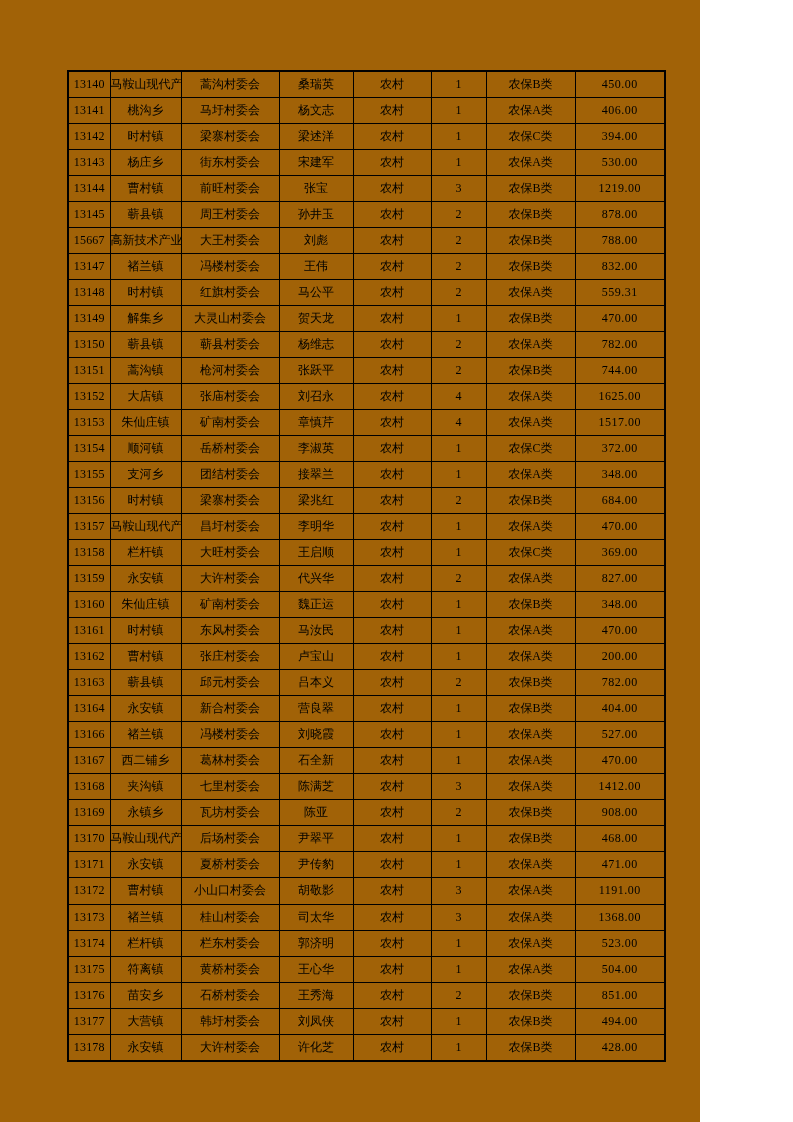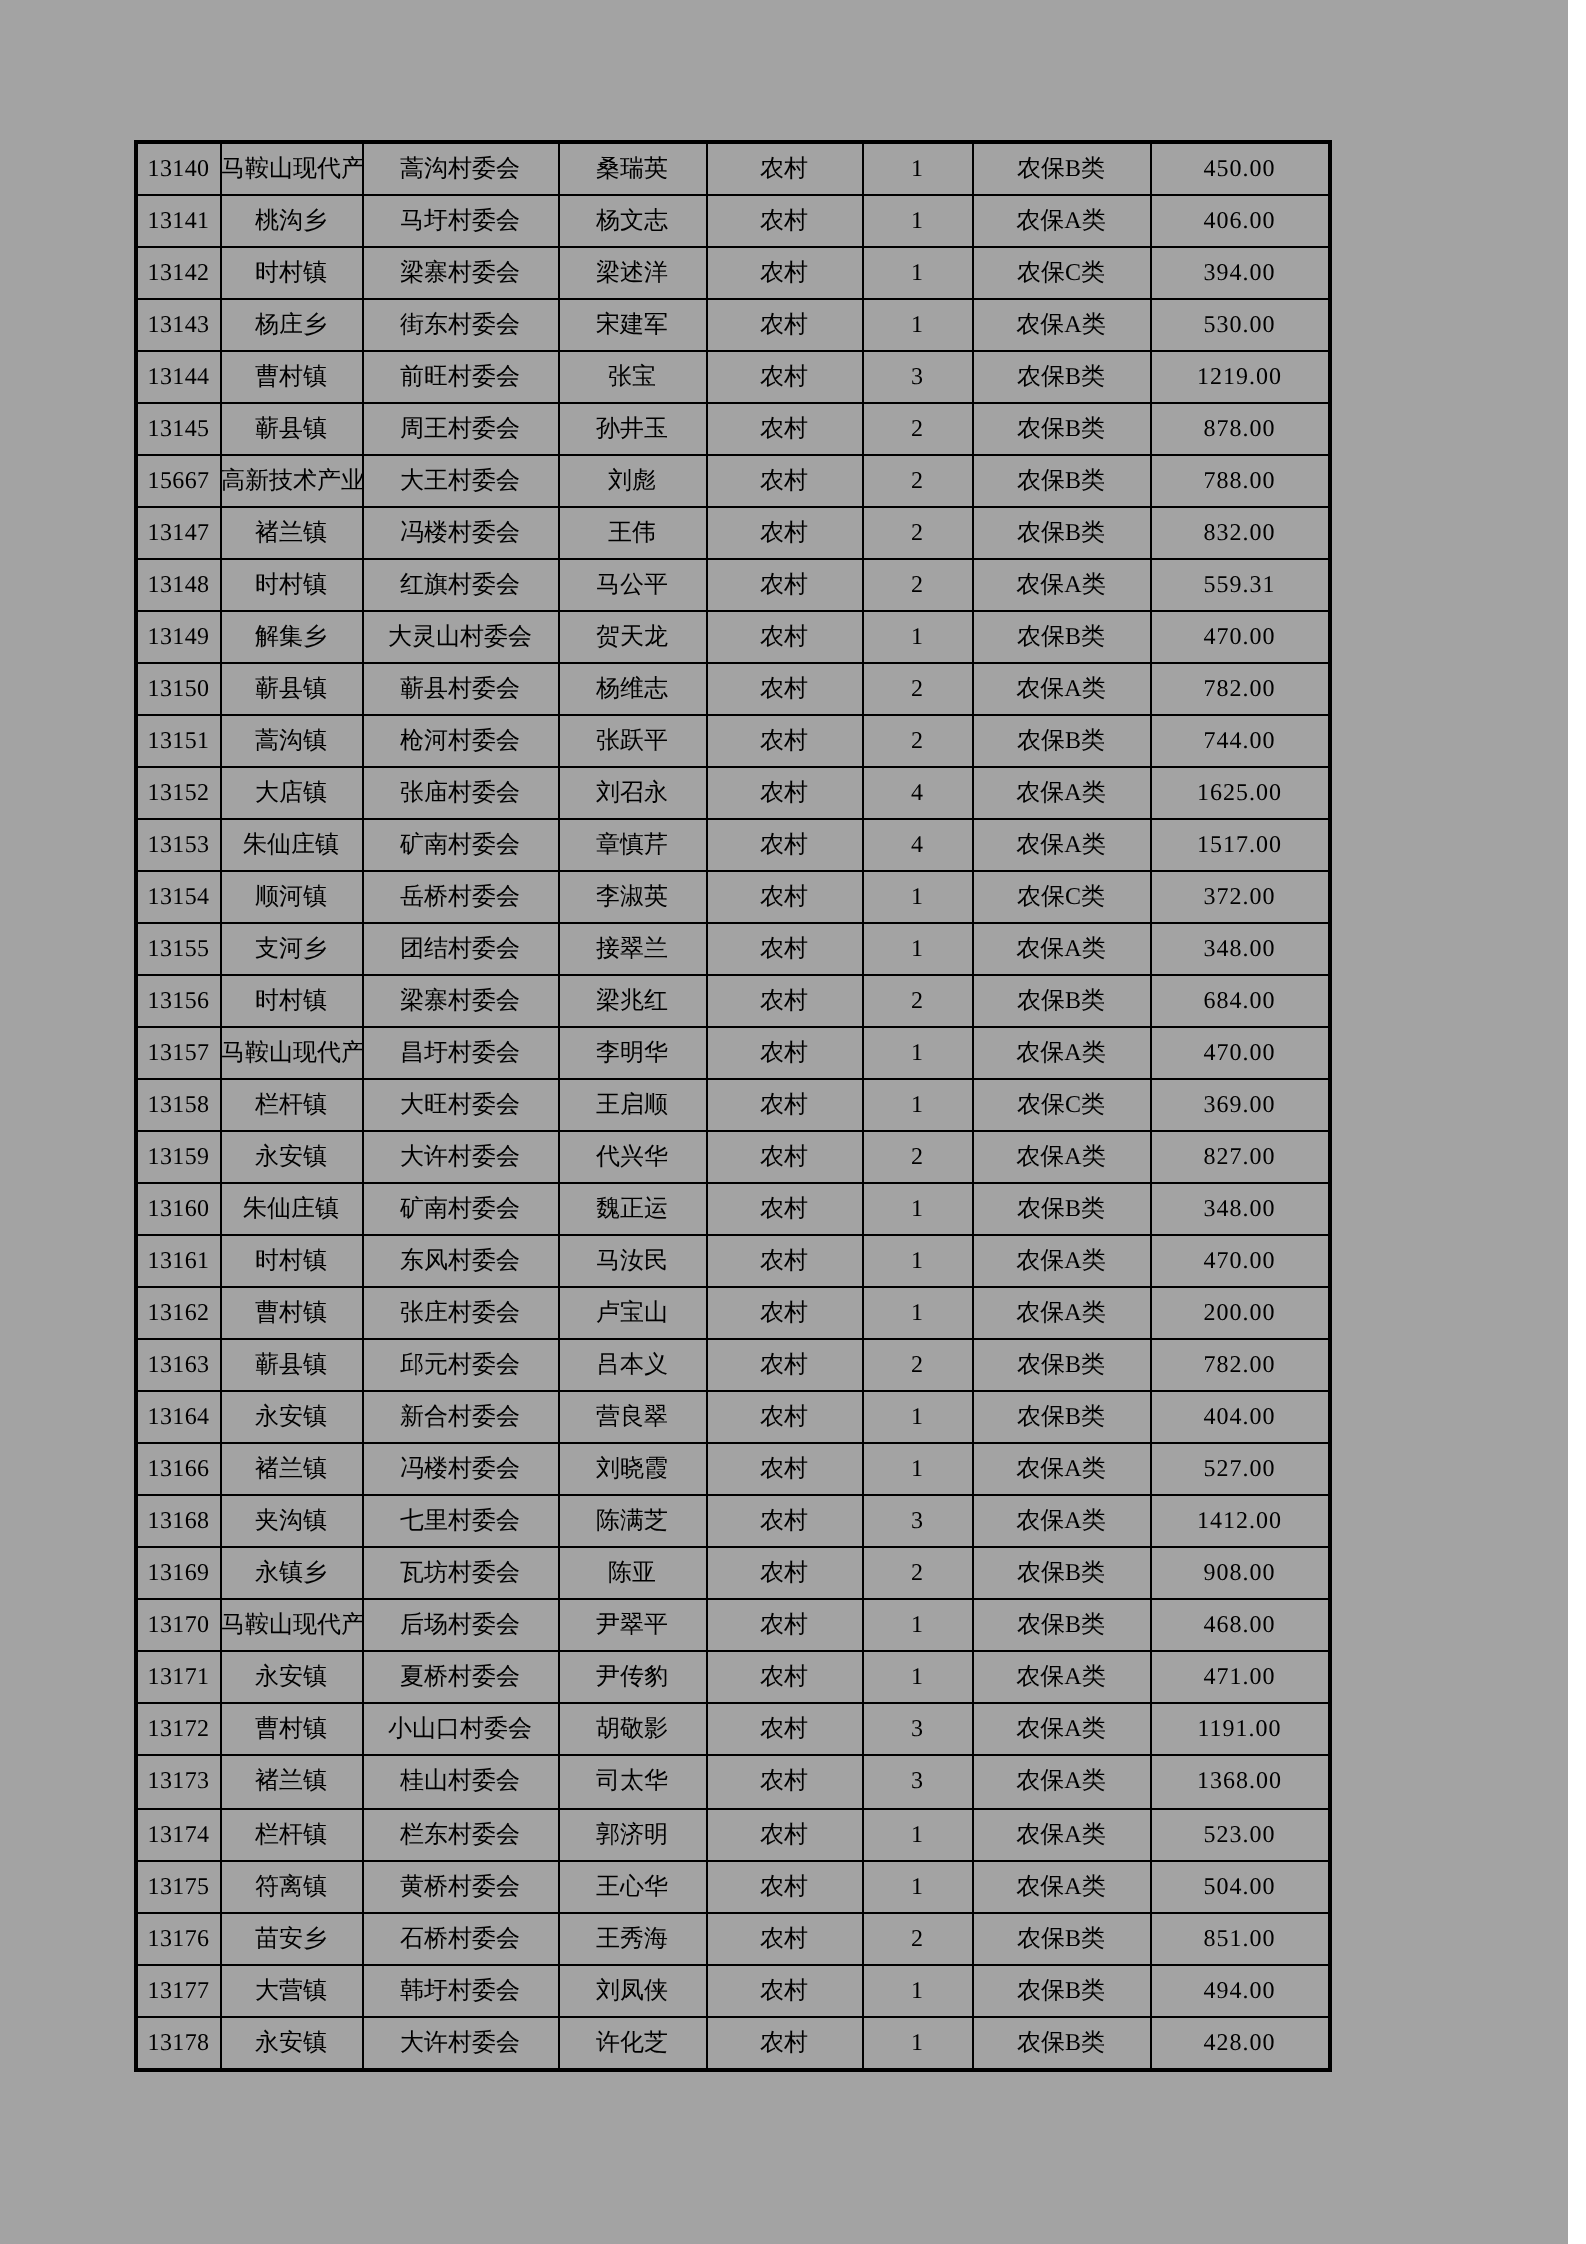--- a/index.html
+++ b/index.html
@@ -2,23 +2,23 @@
 <html><head>
 <meta charset="utf-8">
 <style>
   html, body {
     margin: 0;
     padding: 0;
     background: #ffffff;
   }
   .page {
     position: relative;
-    width: 784px;
+    width: 700px;
     height: 1122px;
-    background: #a3a3a3;
+    background: #a16207;
     overflow: hidden;
     font-family: "Liberation Serif", "DejaVu Serif", serif;
     color: #000000;
   }
   table.roster {
     position: absolute;
     left: 67px;
     top: 70px;
     width: 597px;
     border-collapse: collapse;
@@ -730,20 +730,46 @@
           </td>
           <td class="col-insurance_class">
             <div class="clip">农保A类</div>
           </td>
           <td class="col-amount">
             <div class="clip">527.00</div>
           </td>
         </tr>
         <tr>
           <td class="col-id">
+            <div class="clip">13167</div>
+          </td>
+          <td class="col-town">
+            <div class="clip">西二铺乡</div>
+          </td>
+          <td class="col-village">
+            <div class="clip">葛林村委会</div>
+          </td>
+          <td class="col-person">
+            <div class="clip">石全新</div>
+          </td>
+          <td class="col-household_type">
+            <div class="clip">农村</div>
+          </td>
+          <td class="col-count">
+            <div class="clip">1</div>
+          </td>
+          <td class="col-insurance_class">
+            <div class="clip">农保A类</div>
+          </td>
+          <td class="col-amount">
+            <div class="clip">470.00</div>
+          </td>
+        </tr>
+        <tr>
+          <td class="col-id">
             <div class="clip">13168</div>
           </td>
           <td class="col-town">
             <div class="clip">夹沟镇</div>
           </td>
           <td class="col-village">
             <div class="clip">七里村委会</div>
           </td>
           <td class="col-person">
             <div class="clip">陈满芝</div>

